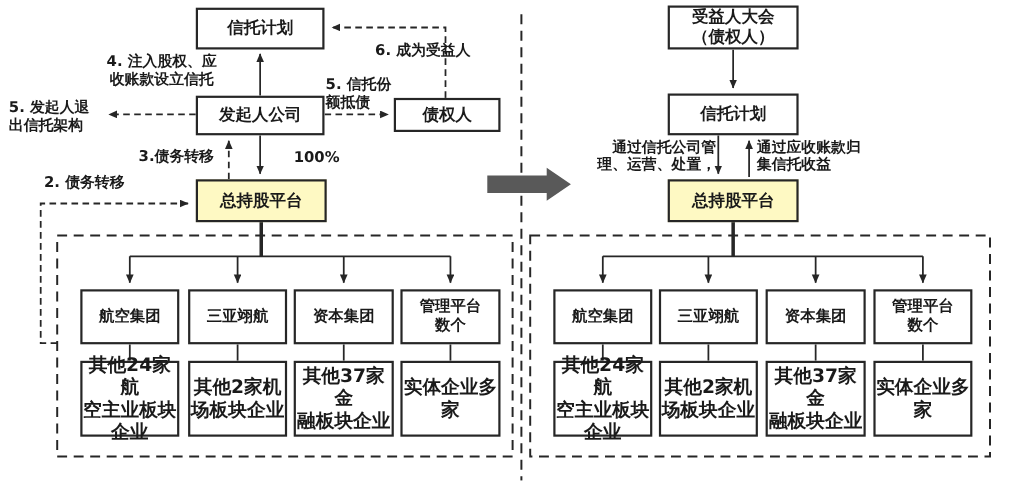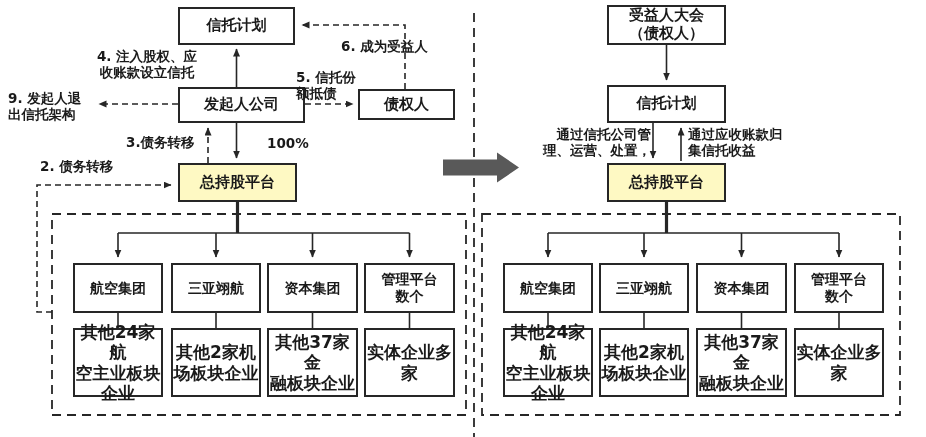--- a/index.html
+++ b/index.html
@@ -82,30 +82,30 @@
     <line x1="741.5" y1="233" x2="741.5" y2="257" stroke="#262626" stroke-width="1.6" marker-end="url(#ah)"></line>
     <line x1="839" y1="233" x2="839" y2="257" stroke="#262626" stroke-width="1.6" marker-end="url(#ah)"></line>
     <line x1="548" y1="313" x2="548" y2="328" stroke="#262626" stroke-width="1.6"></line>
     <line x1="644" y1="313" x2="644" y2="328" stroke="#262626" stroke-width="1.6"></line>
     <line x1="741.5" y1="313" x2="741.5" y2="328" stroke="#262626" stroke-width="1.6"></line>
     <line x1="839" y1="313" x2="839" y2="328" stroke="#262626" stroke-width="1.6"></line>
     <rect x="482" y="214" width="418" height="201" fill="none" stroke="#262626" stroke-width="1.8" stroke-dasharray="9 6"></rect>
   </svg>
 
   <div class="box" style="left:178px;top:7px;width:117px;height:38px;">信托计划</div>
-  <div class="box" style="left:178px;top:87px;width:127px;height:36px;">发起人公司</div>
+  <div class="box" style="left:178px;top:87px;width:117px;height:36px;">发起人公司</div>
   <div class="box" style="left:358px;top:89px;width:97px;height:31px;">债权人</div>
   <div class="box gray" style="left:178px;top:163px;width:119px;height:39px;">总持股平台</div>
 
   <div class="lbl center" style="left:86px;top:49px;width:122px;">4. 注入股权、应
 收账款设立信托</div>
   <div class="lbl" style="left:324px;top:39px;margin-left:17px;">6. 成为受益人</div>
   <div class="lbl" style="left:296px;top:70px;width:66px;">5. 信托份
 额抵债</div>
-  <div class="lbl" style="left:8px;top:91px;width:88px;">9. 发起人退
+  <div class="lbl" style="left:8px;top:91px;width:88px;">5. 发起人退
 出信托架构</div>
   <div class="lbl" style="left:126px;top:135px;">3.债务转移</div>
   <div class="lbl" style="left:267px;top:136px;">100%</div>
   <div class="lbl" style="left:40px;top:159px;">2. 债务转移</div>
 
   <div class="box gbox" style="left:73px;top:263px;width:90px;height:50px;">航空集团</div>
   <div class="box gbox" style="left:171px;top:263px;width:90px;height:50px;">三亚翊航</div>
   <div class="box gbox" style="left:267px;top:263px;width:91px;height:50px;">资本集团</div>
   <div class="box gbox" style="left:364px;top:263px;width:91px;height:50px;">管理平台
 数个</div>

